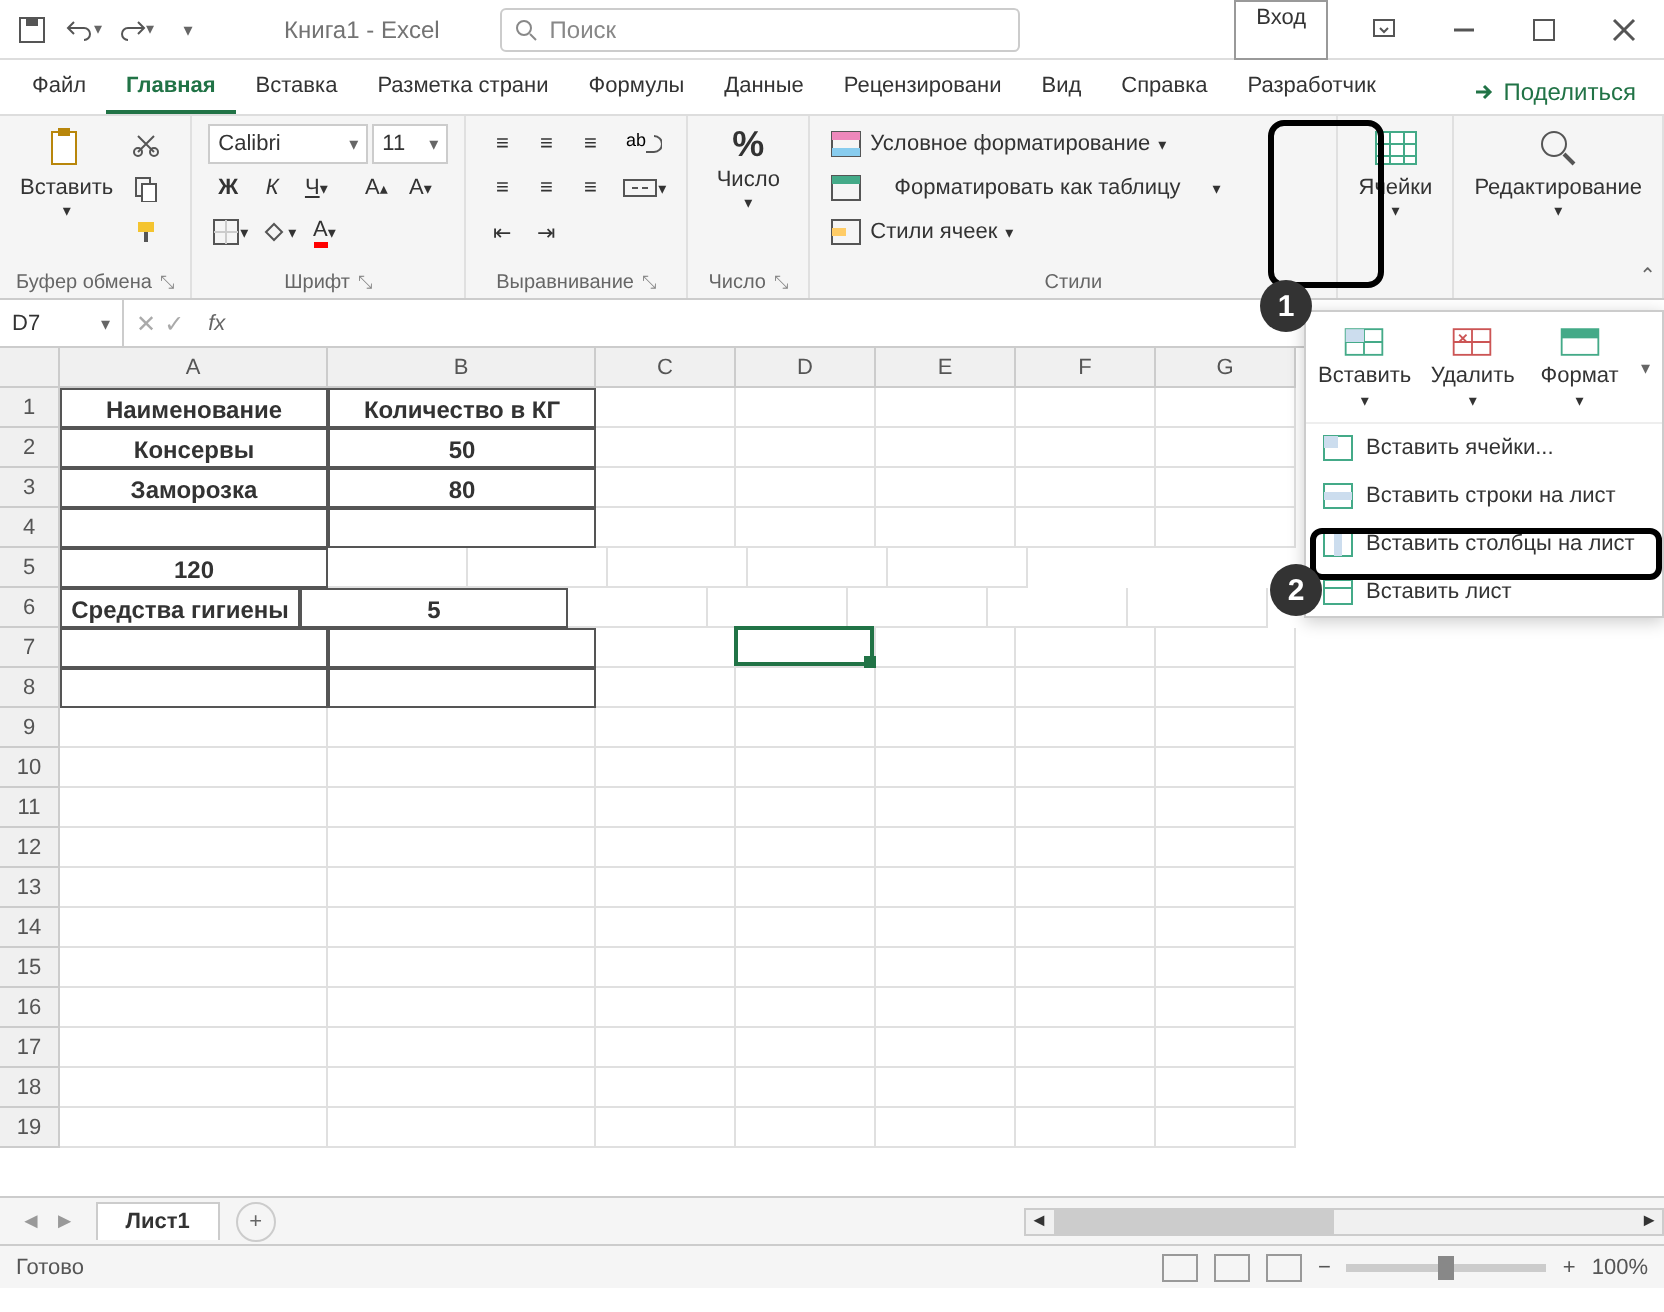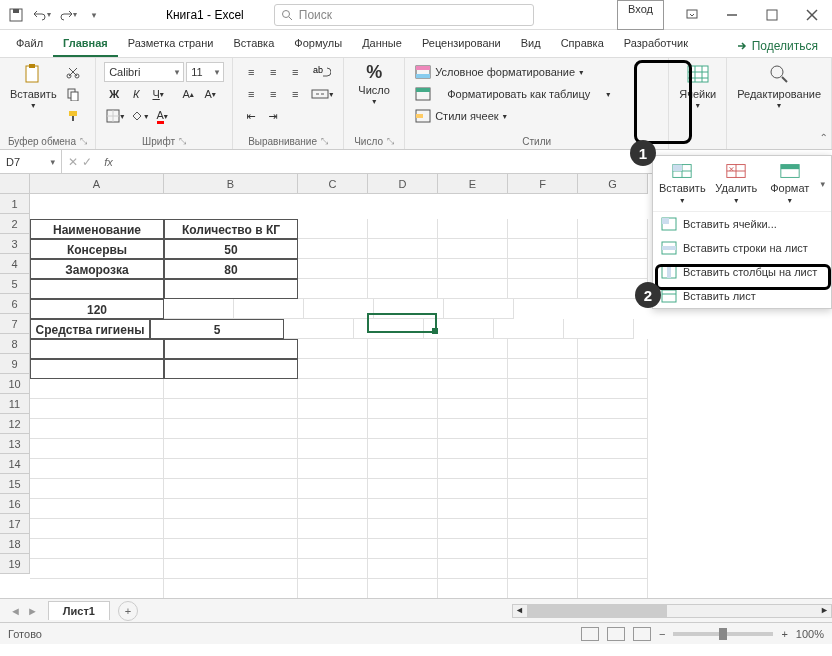--- a/index.html
+++ b/index.html
@@ -2,21 +2,21 @@
 <html><head>
 <meta charset="utf-8">
 <style>
 * { box-sizing: border-box; margin: 0; padding: 0; font-family: "Segoe UI", sans-serif; }
 body { width: 832px; height: 656px; background: #fff; overflow: hidden; position: relative; font-size: 12px; color: #333; }
 
 
 .titlebar { height: 30px; background: #fff; display: flex; align-items: center; border-bottom: 1px solid #ddd; }
 .qat { display: flex; gap: 2px; padding: 0 4px; }
 .qat-btn { width: 24px; height: 24px; display: flex; align-items: center; justify-content: center; cursor: pointer; }
-.title-text { margin-left: 56px; font-size: 12px; color: #000000; }
+.title-text { margin-left: 32px; font-size: 12px; color: #737373; }
 .search-box { margin-left: 30px; display: flex; align-items: center; border: 1px solid #ccc; border-radius: 3px; height: 22px; width: 260px; padding: 0 6px; color: #888; }
 .win-controls { margin-left: auto; display: flex; }
 .login-btn { border: 1px solid #999; padding: 2px 10px; font-size: 11px; margin-right: 8px; }
 .win-btn { width: 40px; height: 30px; display: flex; align-items: center; justify-content: center; cursor: pointer; }
 
 
 .ribbon-tabs { height: 28px; display: flex; align-items: flex-end; border-bottom: 1px solid #ddd; padding: 0 6px; }
 .tab { padding: 6px 10px; font-size: 11px; cursor: pointer; color: #333; }
 .tab.active { border-bottom: 2px solid #217346; color: #217346; font-weight: 600; }
 .share-btn { margin-left: auto; color: #217346; font-size: 12px; padding: 4px 8px; display: flex; align-items: center; gap: 4px; }
@@ -49,21 +49,21 @@
 .fx-label { font-style: italic; font-size: 11px; color: #666; margin-left: 6px; }
 
 
 .grid-area { position: relative; height: 424px; overflow: hidden; background: #fff; }
 .col-headers { display: flex; height: 20px; position: sticky; top: 0; }
 .corner { width: 30px; background: #f0f0f0; border-right: 1px solid #ccc; border-bottom: 1px solid #ccc; }
 .col-h { background: #f0f0f0; border-right: 1px solid #ccc; border-bottom: 1px solid #ccc; text-align: center; font-size: 11px; line-height: 20px; color: #555; }
 .grid-body { display: flex; }
 .row-headers { width: 30px; }
 .row-h { height: 20px; background: #f0f0f0; border-right: 1px solid #ccc; border-bottom: 1px solid #ccc; text-align: center; font-size: 11px; line-height: 20px; color: #555; }
-.cells { position: relative; margin-top: 25px; }
+.cells { position: relative; }
 .cell-row { display: flex; height: 20px; }
 .cell { border-right: 1px solid #e0e0e0; border-bottom: 1px solid #e0e0e0; font-size: 12px; padding: 0 4px; line-height: 20px; overflow: hidden; white-space: nowrap; }
 .cell.bordered { border: 1px solid #555; }
 .cell.bold { font-weight: bold; text-align: center; }
 .cell.center { text-align: center; font-weight: bold; }
 .selected-cell { position: absolute; border: 2px solid #217346; pointer-events: none; }
 .fill-handle { position: absolute; width: 6px; height: 6px; background: #217346; right: -3px; bottom: -3px; }
 
 
 .dropdown { position: absolute; right: 0; top: 155px; width: 180px; background: #fff; border: 1px solid #ccc; box-shadow: 0 2px 8px rgba(0,0,0,0.2); z-index: 20; }
@@ -150,22 +150,22 @@
           <line x1="11" y1="1" x2="1" y2="11" stroke="#555" stroke-width="1.5"></line>
         </svg>
       </div>
   </div>
 </div>
 
 <div class="ribbon-tabs">
   <div id="tabs-container" style="display:flex">
       <div class="tab">Файл</div>
       <div class="tab active">Главная</div>
+      <div class="tab">Вставка</div>
       <div class="tab">Разметка страни</div>
-      <div class="tab">Вставка</div>
       <div class="tab">Формулы</div>
       <div class="tab">Данные</div>
       <div class="tab">Рецензировани</div>
       <div class="tab">Вид</div>
       <div class="tab">Справка</div>
       <div class="tab">Разработчик</div>
     </div>
   <div class="share-btn">
     <svg width="12" height="12">
         <path d="M2 6 L8 6 M6 3 L9 6 L6 9" fill="none" stroke="#217346" stroke-width="1.5"></path>

